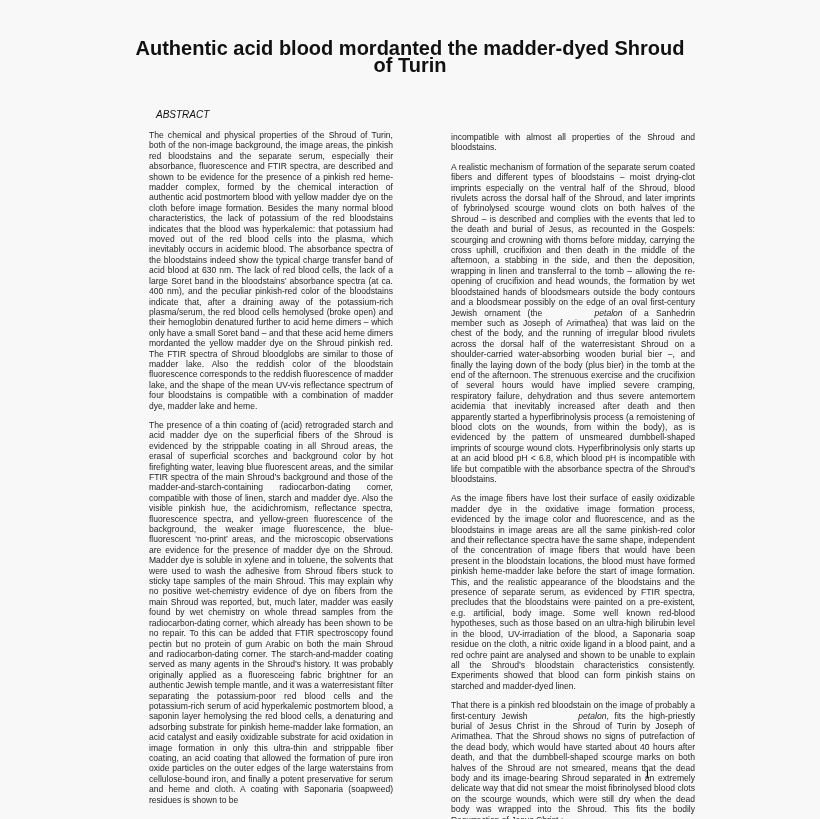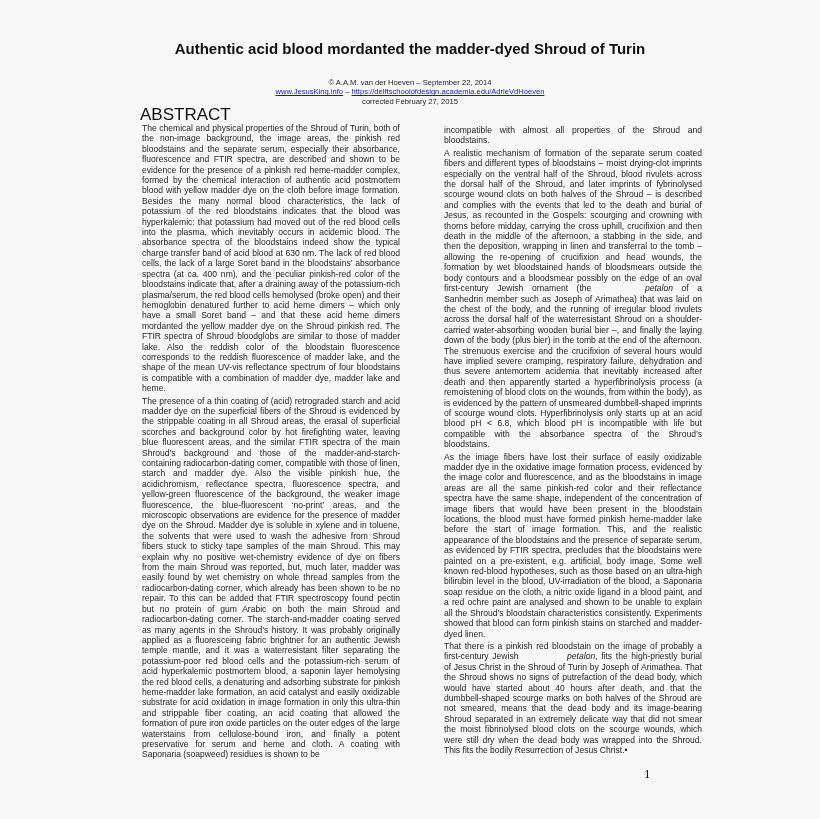--- a/index.html
+++ b/index.html
@@ -21,21 +21,21 @@
     width: 820px; height: 819px;
     background: #f8f8f8;
   }
   .title {
     position: absolute;
     left: 130px;
     top: 40px;
     width: 560px;
     text-align: center;
     font-weight: bold;
-    font-size: 15px;
+    font-size: 20px;
     line-height: 17px;
     color: #111;
   }
   .meta {
     position: absolute;
     left: 130px;
     top: 78px;
     width: 560px;
     text-align: center;
     font-size: 7.6px;
@@ -51,28 +51,29 @@
     top: 108px;
     width: 262px;
     font-size: 8.55px;
     line-height: 10.4px;
     text-align: justify;
     color: #1e1e1e;
   }
   .col-left { left: 140px; }
   .col-right { left: 442px; top: 123px; }
   .abstract-heading {
-    font-size: 17px;
+    font-size: 10px;
     line-height: 13px;
-    margin: 0 0 2px 0;
+    margin: 0 0 2px 16px;
     font-weight: normal;
     color: #111;
+    font-style: italic;
   }
   .col p {
-    margin: 2px;
+    margin: 9px;
     hyphens: none;
   }
   .page-number {
     position: absolute;
     left: 644px;
     top: 766px;
     font-family: "Liberation Serif", serif;
     font-size: 13px;
     color: #111;
   }
@@ -80,27 +81,20 @@
 </style>
 </head>
 <body>
 
 <div class="page">
 
   <div class="title">
     <div>Authentic acid blood mordanted the madder-dyed Shroud of Turin</div>
   </div>
 
-  <div class="meta">
-    <div>© A.A.M. van der Hoeven – September 22, 2014</div>
-    <div>
-      <a>www.JesusKing.info</a><span> – </span><a>https://delftschoolofdesign.academia.edu/AdrieVdHoeven</a>
-    </div>
-    <div>corrected February 27, 2015</div>
-  </div>
 
   <div class="col col-left">
     <div class="abstract-heading">ABSTRACT</div>
     <p>The chemical and physical properties of the Shroud of Turin, both of the non-image background, the image areas, the pinkish red bloodstains and the separate serum, especially their absorbance, fluorescence and FTIR spectra, are described and shown to be evidence for the presence of a pinkish red heme-madder complex, formed by the chemical interaction of authentic acid postmortem blood with yellow madder dye on the cloth before image formation. Besides the many normal blood characteristics, the lack of potassium of the red bloodstains indicates that the blood was hyperkalemic: that potassium had moved out of the red blood cells into the plasma, which inevitably occurs in acidemic blood. The absorbance spectra of the bloodstains indeed show the typical charge transfer band of acid blood at 630 nm. The lack of red blood cells, the lack of a large Soret band in the bloodstains’ absorbance spectra (at ca. 400 nm), and the peculiar pinkish-red color of the bloodstains indicate that, after a draining away of the potassium-rich plasma/serum, the red blood cells hemolysed (broke open) and their hemoglobin denatured further to acid heme dimers – which only have a small Soret band – and that these acid heme dimers mordanted the yellow madder dye on the Shroud pinkish red. The FTIR spectra of Shroud bloodglobs are similar to those of madder lake. Also the reddish color of the bloodstain fluorescence corresponds to the reddish fluorescence of madder lake, and the shape of the mean UV-vis reflectance spectrum of four bloodstains is compatible with a combination of madder dye, madder lake and heme.</p>
     <p>The presence of a thin coating of (acid) retrograded starch and acid madder dye on the superficial fibers of the Shroud is evidenced by the strippable coating in all Shroud areas, the erasal of superficial scorches and background color by hot firefighting water, leaving blue fluorescent areas, and the similar FTIR spectra of the main Shroud’s background and those of the madder-and-starch-containing radiocarbon-dating corner, compatible with those of linen, starch and madder dye. Also the visible pinkish hue, the acidichromism, reflectance spectra, fluorescence spectra, and yellow-green fluorescence of the background, the weaker image fluorescence, the blue-fluorescent ‘no-print’ areas, and the microscopic observations are evidence for the presence of madder dye on the Shroud. Madder dye is soluble in xylene and in toluene, the solvents that were used to wash the adhesive from Shroud fibers stuck to sticky tape samples of the main Shroud. This may explain why no positive wet-chemistry evidence of dye on fibers from the main Shroud was reported, but, much later, madder was easily found by wet chemistry on whole thread samples from the radiocarbon-dating corner, which already has been shown to be no repair. To this can be added that FTIR spectroscopy found pectin but no protein of gum Arabic on both the main Shroud and radiocarbon-dating corner. The starch-and-madder coating served as many agents in the Shroud’s history. It was probably originally applied as a fluoresceing fabric brightner for an authentic Jewish temple mantle, and it was a waterresistant filter separating the potassium-poor red blood cells and the potassium-rich serum of acid hyperkalemic postmortem blood, a saponin layer hemolysing the red blood cells, a denaturing and adsorbing substrate for pinkish heme-madder lake formation, an acid catalyst and easily oxidizable substrate for acid oxidation in image formation in only this ultra-thin and strippable fiber coating, an acid coating that allowed the formation of pure iron oxide particles on the outer edges of the large waterstains from cellulose-bound iron, and finally a potent preservative for serum and heme and cloth. A coating with Saponaria (soapweed) residues is shown to be</p>
   </div>
 
   <div class="col col-right">
     <p>incompatible with almost all properties of the Shroud and bloodstains.</p>
     <p><span>A realistic mechanism of formation of the separate serum coated fibers and different types of bloodstains – moist drying-clot imprints especially on the ventral half of the Shroud, blood rivulets across the dorsal half of the Shroud, and later imprints of fybrinolysed scourge wound clots on both halves of the Shroud – is described and complies with the events that led to the death and burial of Jesus, as recounted in the Gospels: scourging and crowning with thorns before midday, carrying the cross uphill, crucifixion and then death in the middle of the afternoon, a stabbing in the side, and then the deposition, wrapping in linen and transferral to the tomb – allowing the re-opening of crucifixion and head wounds, the formation by wet bloodstained hands of bloodsmears outside the body contours and a bloodsmear possibly on the edge of an oval first-century Jewish ornament (the </span><em>petalon</em><span> of a Sanhedrin member such as Joseph of Arimathea) that was laid on the chest of the body, and the running of irregular blood rivulets across the dorsal half of the waterresistant Shroud on a shoulder-carried water-absorbing wooden burial bier –, and finally the laying down of the body (plus bier) in the tomb at the end of the afternoon. The strenuous exercise and the crucifixion of several hours would have implied severe cramping, respiratory failure, dehydration and thus severe antemortem acidemia that inevitably increased after death and then apparently started a hyperfibrinolysis process (a remoistening of blood clots on the wounds, from within the body), as is evidenced by the pattern of unsmeared dumbbell-shaped imprints of scourge wound clots. Hyperfibrinolysis only starts up at an acid blood pH &lt; 6.8, which blood pH is incompatible with life but compatible with the absorbance spectra of the Shroud’s bloodstains.</span></p>

